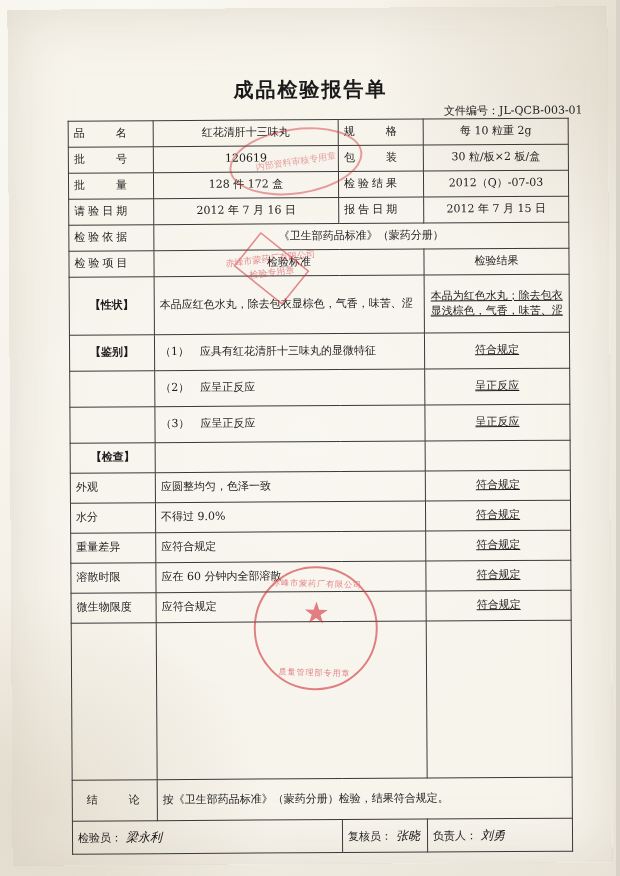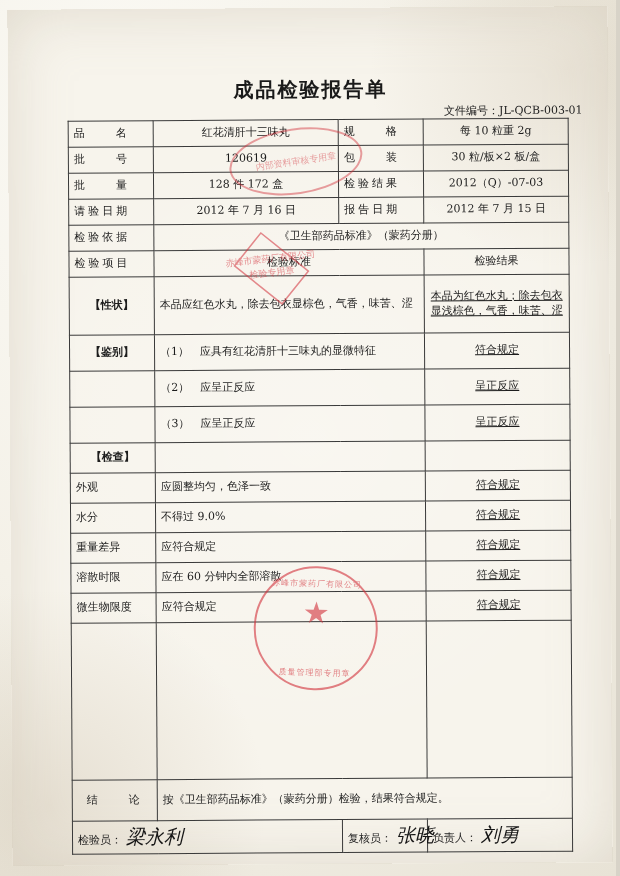--- a/index.html
+++ b/index.html
@@ -131,21 +131,21 @@
     height: 26px;
   }
   .sign-lbl {
     text-align: left;
     padding-left: 6px;
     white-space: nowrap;
   }
   .sig {
     font-family: "DejaVu Serif", serif;
     font-style: italic;
-    font-size: 19px;
+    font-size: 12px;
     color: #151515;
     padding-left: 4px;
   }
   
   .stamp {
     position: absolute;
     pointer-events: none;
     opacity: 0.62;
   }
   #stamp-oval {

